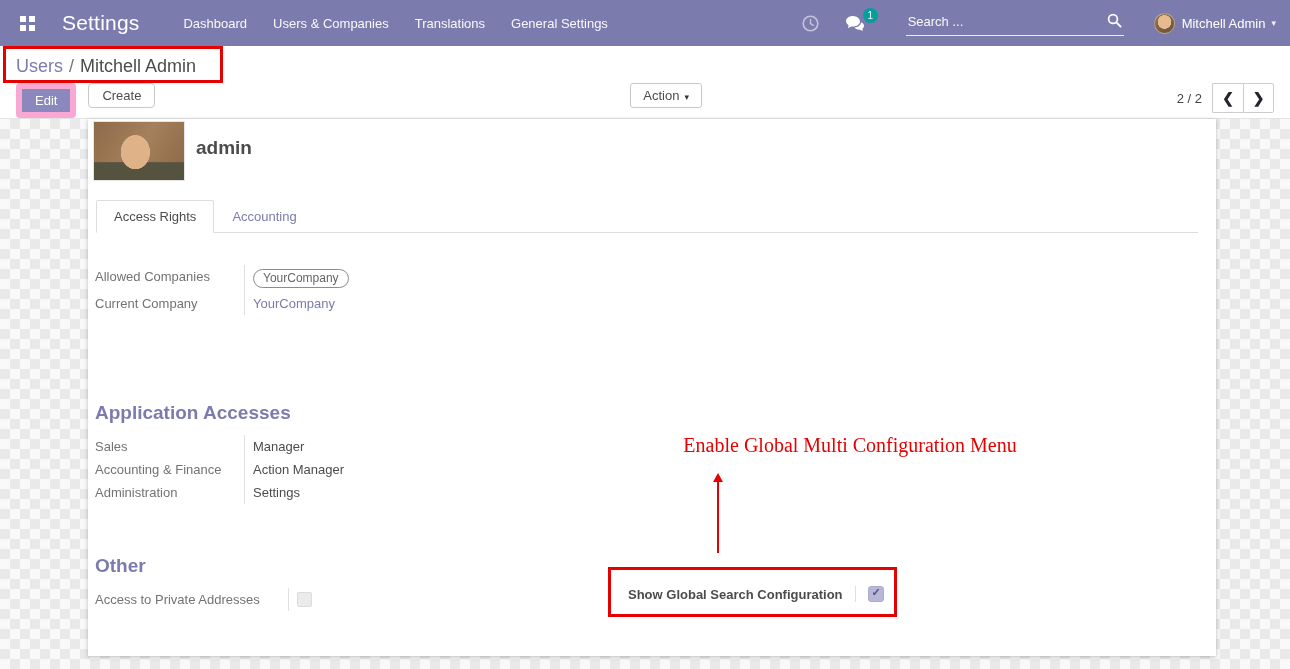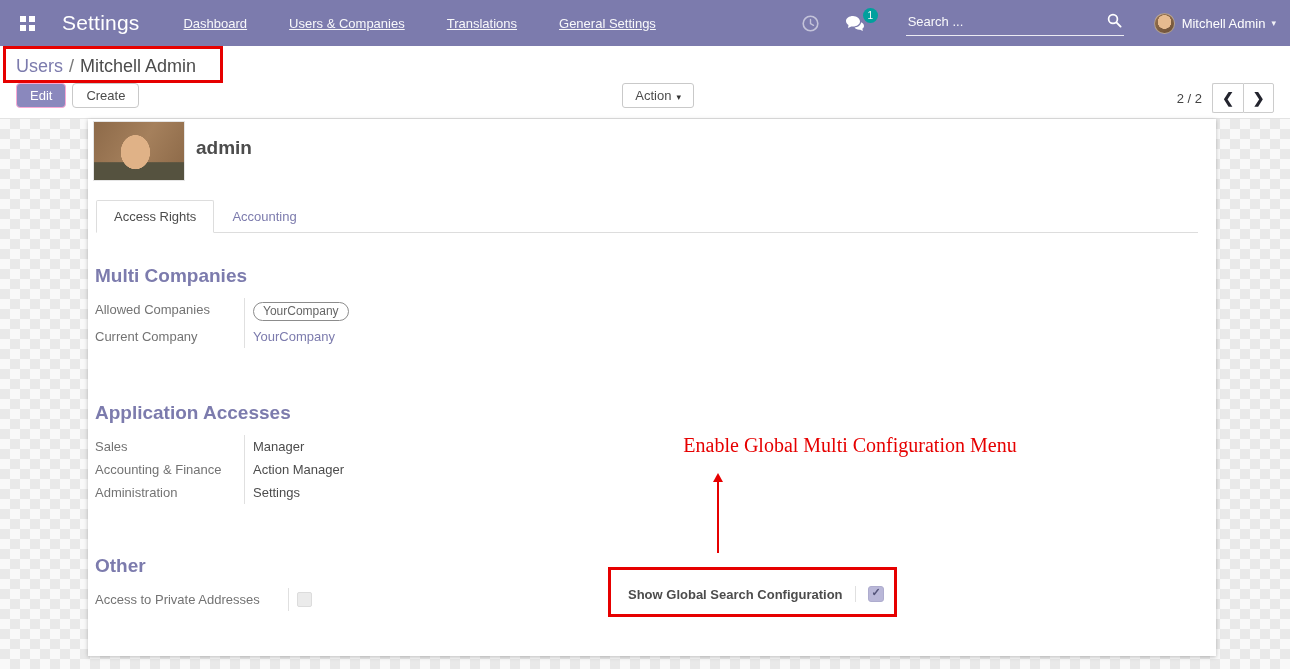--- a/index.html
+++ b/index.html
@@ -2,21 +2,21 @@
 <html><head>
 <meta charset="utf-8">
 <style>
   * { margin:0; padding:0; box-sizing:border-box; }
   html,body { width:1290px; height:669px; overflow:hidden; font-family:"Liberation Sans", sans-serif; background:#fff; }
 
   
   .navbar { height:46px; background:#7c7bad; display:flex; align-items:center; padding:0 14px; color:#fff; position:relative; z-index:5; }
   .apps-btn { width:26px; height:26px; display:flex; align-items:center; justify-content:center; cursor:pointer; margin-right:22px; }
   .brand { font-size:21px; color:#fff; text-decoration:none; margin-right:44px; letter-spacing:.2px; }
-  .nav-menu { display:flex; align-items:center; gap:42px;text-decoration:underline; }
+  .nav-menu { display:flex; align-items:center; gap:26px; }
   .nav-menu a { color:#ffffff; font-size:13px; text-decoration:none; opacity:.95; cursor:pointer; }
   .nav-right { margin-left:auto; display:flex; align-items:center; }
   .sys-icon { position:relative; margin-left:26px; cursor:pointer; display:flex; align-items:center; }
   .badge { position:absolute; top:-7px; right:-12px; background:#00a09d; color:#fff; border-radius:50%; width:15px; height:15px; font-size:10px; line-height:15px; text-align:center; }
   .nav-search { position:relative; margin-left:40px; width:218px; }
   .nav-search input { width:100%; background:transparent; border:none; border-bottom:1px solid rgba(255,255,255,.85); color:#fff; font-size:13px; padding:4px 24px 6px 2px; outline:none; font-family:"Liberation Sans", sans-serif; }
   .nav-search input::placeholder { color:rgba(255,255,255,.95); }
   .nav-search .mag { position:absolute; right:2px; top:3px; }
   .nav-user { display:flex; align-items:center; margin-left:30px; cursor:pointer; }
   .nav-avatar { width:21px; height:21px; border-radius:50%; background:
@@ -25,21 +25,21 @@
   .nav-user .uname { font-size:13px; }
   .caret { font-size:9px; margin-left:6px; opacity:.9; }
 
   
   .control-panel { background:#fff; padding:6px 16px 0 16px; border-bottom:1px solid #e3e3e3; height:73px; }
   .breadcrumb { font-size:18px; padding:4px 0 6px 0; color:#4c4c4c; }
   .breadcrumb .bc-link { color:#7c7bad; text-decoration:none; cursor:pointer; }
   .breadcrumb .bc-sep { color:#777; padding:0 6px; }
   .cp-row { display:flex; align-items:flex-start; }
   .btn { font-size:13px; border-radius:4px; padding:4px 13px; cursor:pointer; font-family:"Liberation Sans", sans-serif; }
-  .btn-edit { background:#8a88bd; border:1px solid #f9a8d4; color:#fff; margin-right:6px; }
+  .btn-edit { background:#8a88bd; border:6px solid #f9a8d4; color:#fff; margin-right:12px; }
   .btn-create { background:#fff; border:1px solid #c9c9c9; color:#4c4c4c; }
   .cp-center { flex:1; display:flex; justify-content:center; }
   .btn-action { background:#fff; border:1px solid #c9c9c9; color:#4c4c4c; border-radius:3px; padding:4px 12px; }
   .btn-action .caret2 { font-size:9px; margin-left:5px; color:#333; }
   .cp-right { display:flex; align-items:center; }
   .pager-text { font-size:13px; color:#444; margin-right:10px; }
   .pager-btns { display:flex; }
   .pager-btn { width:31px; height:30px; background:#fff; border:1px solid #ccc; color:#23242e; font-size:14px; font-weight:bold; cursor:pointer; display:flex; align-items:center; justify-content:center; }
   .pager-btn.prev { border-right:none; border-radius:2px 0 0 2px; }
   .pager-btn.next { border-radius:0 2px 2px 0; }
@@ -161,21 +161,20 @@
   <div class="sheet">
     <div class="record-avatar"></div>
     <h1 class="record-title">admin</h1>
 
     <div class="tabs">
       <div class="tab active">Access Rights</div>
       <div class="tab inactive">Accounting</div>
     </div>
 
     <div class="o-group" style="top:146px;">
-      <h2>Multi Companies</h2>
       <div class="frow">
         <div class="flabel">Allowed Companies</div>
         <div class="fvalue">
             <span class="tag">YourCompany</span>
           </div>
       </div>
       <div class="frow">
         <div class="flabel">Current Company</div>
         <div class="fvalue">
             <a class="link-val">YourCompany</a>

